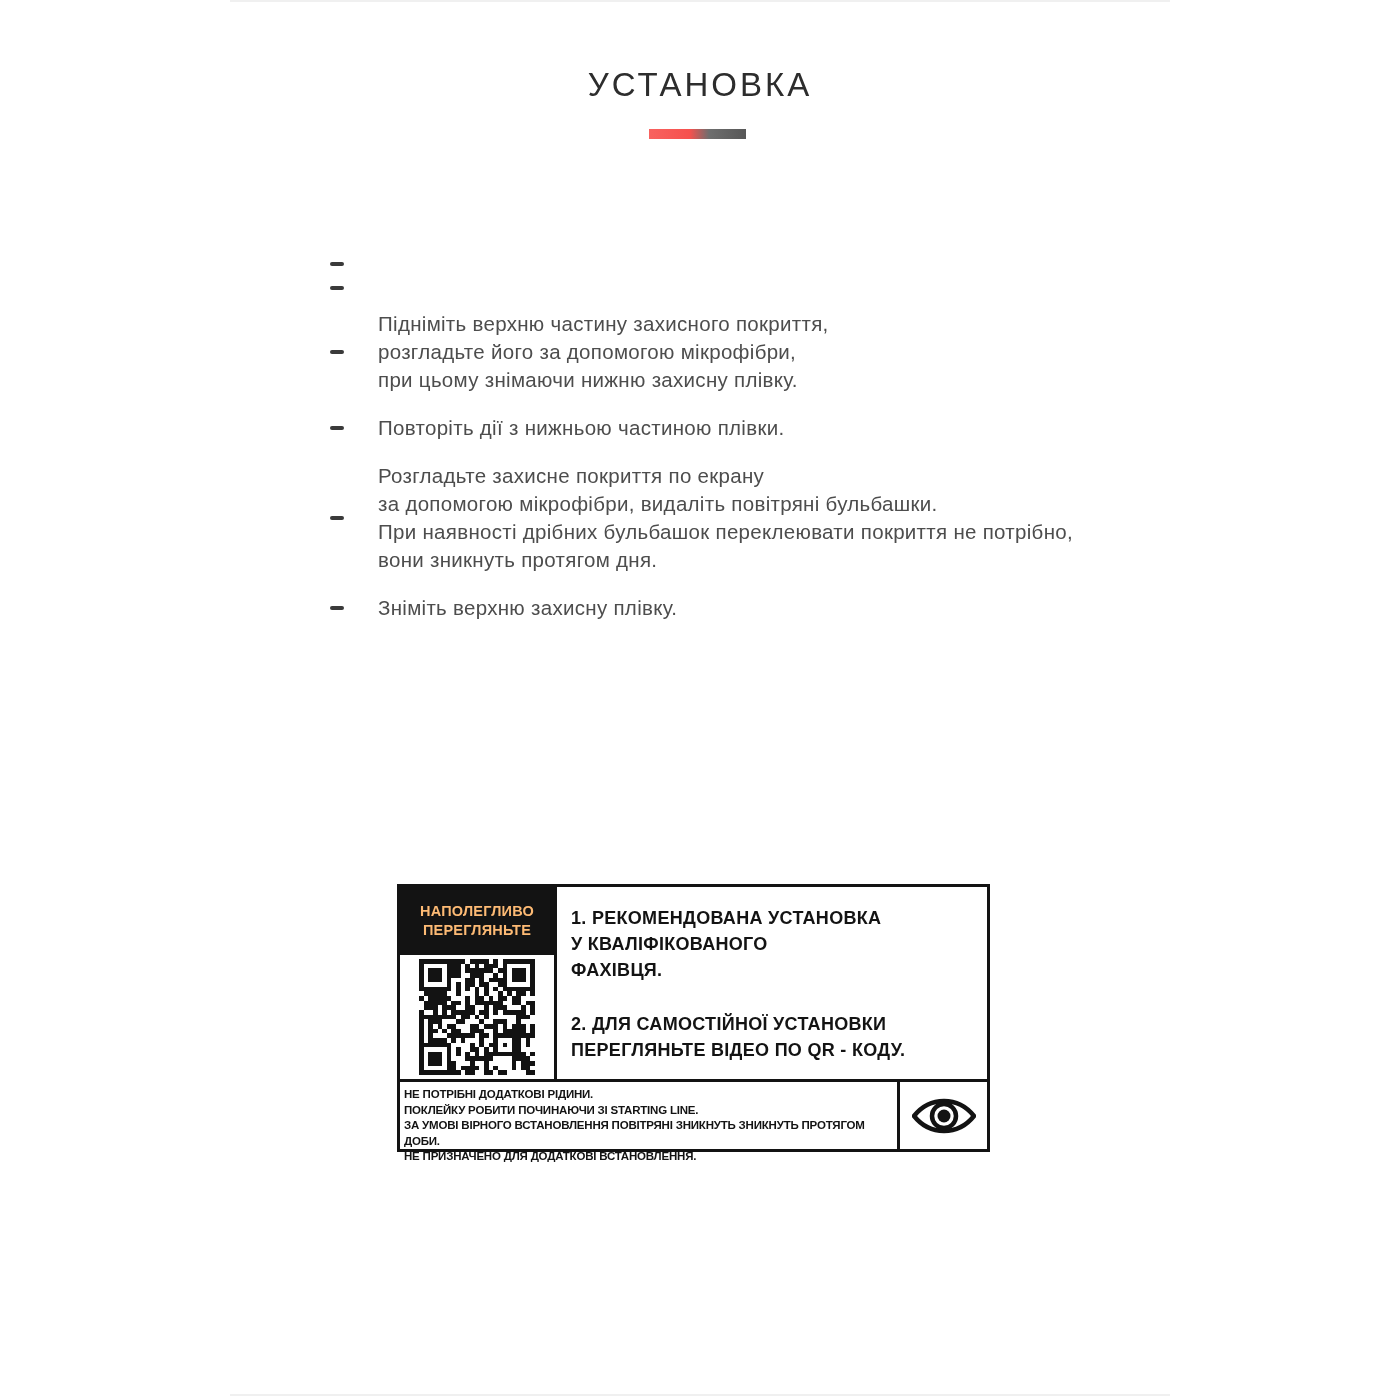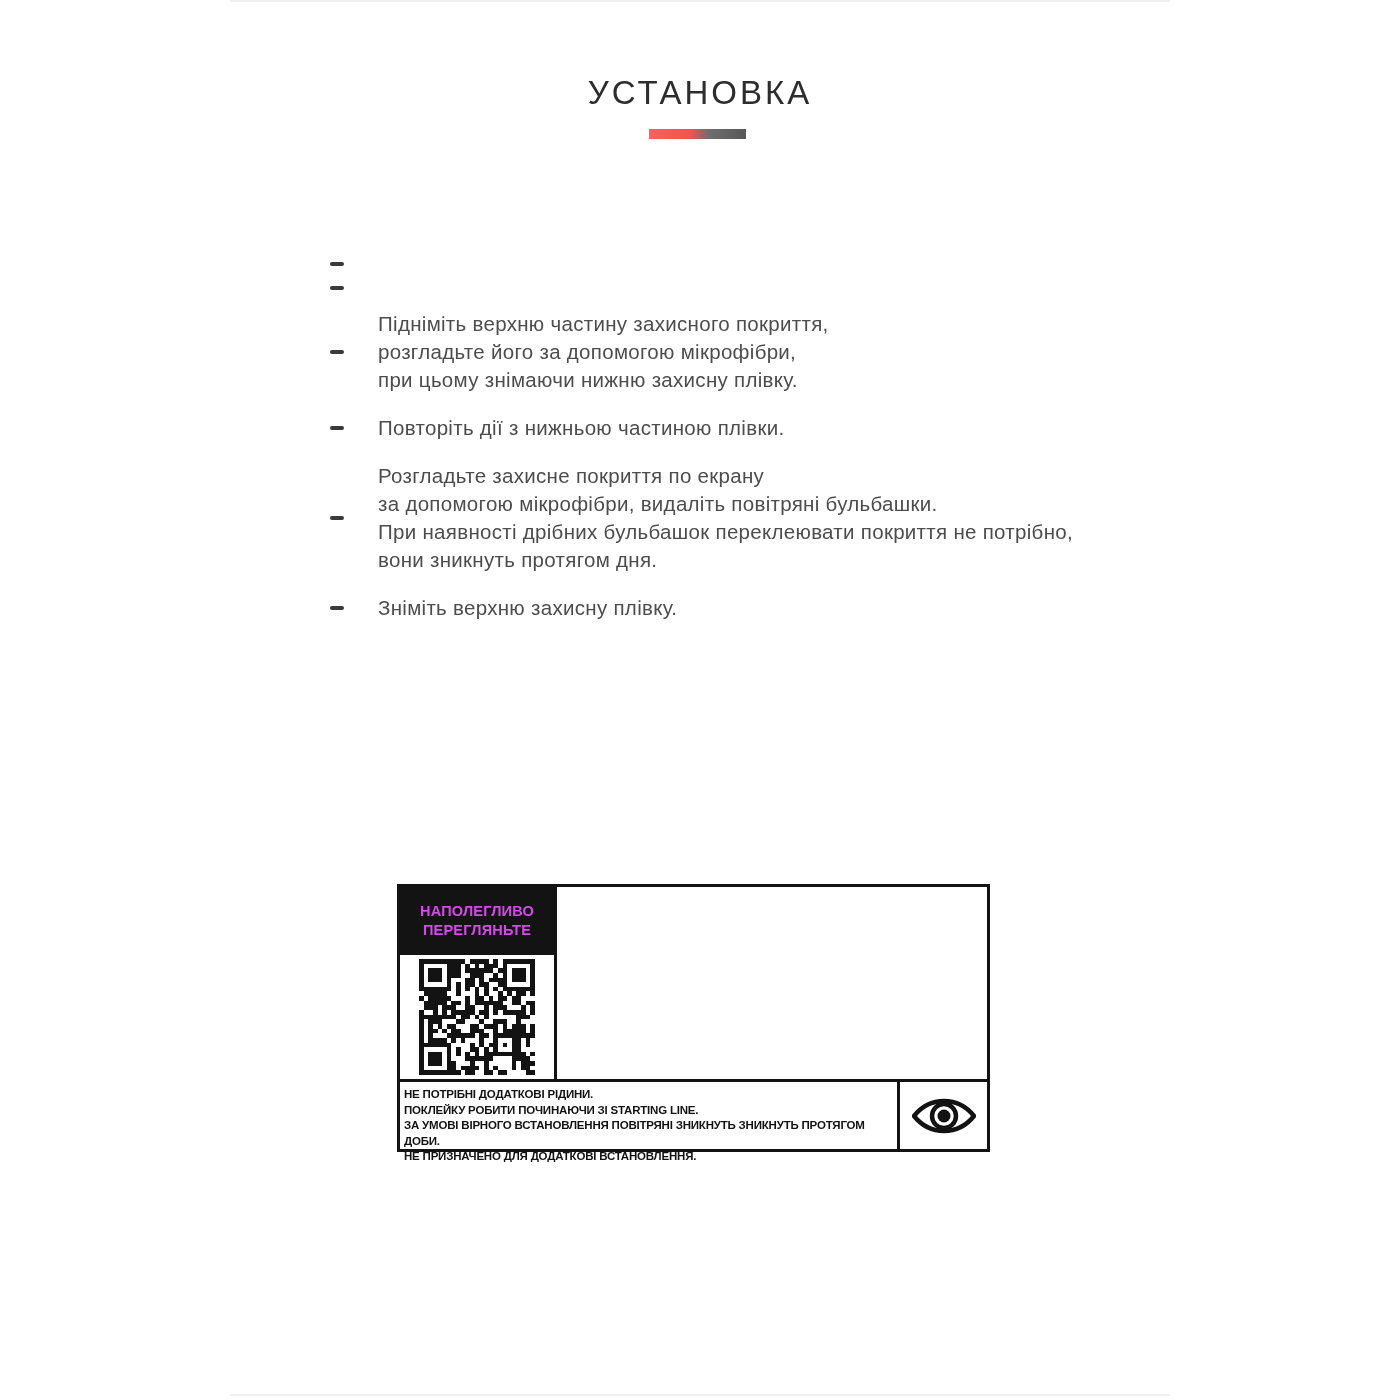--- a/index.html
+++ b/index.html
@@ -6,21 +6,21 @@
   .page{
     position:relative;width:1400px;height:1400px;margin:0 auto;
     background:#ffffff;overflow:hidden;
     font-family:"Liberation Sans","DejaVu Sans",sans-serif;
   }
   .edge-line{position:absolute;left:230px;width:940px;height:2px;background:#f0f0f0;}
   .edge-line.top{top:0;}
   .edge-line.bottom{top:1394px;}
 
   .title{
-    position:absolute;top:74px;left:0;width:100%;
+    position:absolute;top:66px;left:0;width:100%;
     text-align:center;font-size:33px;font-weight:400;
     letter-spacing:3px;color:#2d2d2d;
   }
   .title-bar{
     position:absolute;top:129px;left:649px;width:97px;height:10px;
     background:linear-gradient(90deg,#f8625f 0%,#f6514e 42%,#6e6e6e 62%,#575757 100%);
   }
 
   .list{position:absolute;top:262px;left:330px;width:860px;}
   .item{display:flex;align-items:center;margin-bottom:20px;}
@@ -31,21 +31,21 @@
   }
 
   .rec-box{
     position:absolute;left:397px;top:884px;width:593px;height:268px;
     border:3px solid #131313;box-sizing:border-box;background:#fff;
     color:#131313;
   }
   .rec-top{display:flex;height:192px;}
   .rec-left{width:157px;flex:0 0 157px;border-right:3px solid #131313;box-sizing:border-box;display:flex;flex-direction:column;}
   .rec-badge{
-    height:68px;background:#131313;color:#d946ef;
+    height:68px;background:#131313;color:#fdba74;
     display:flex;flex-direction:column;align-items:center;justify-content:center;
     font-size:14.5px;font-weight:700;line-height:19px;letter-spacing:0.2px;text-align:center;
   }
   .rec-qr{flex:1;display:flex;align-items:center;justify-content:center;}
   .rec-qr svg{width:116px;height:116px;}
   .rec-right{flex:1;padding:18px 10px 0 14px;box-sizing:border-box;}
   .rec-point{font-size:18px;font-weight:700;line-height:26px;letter-spacing:0.3px;}
   .rec-point + .rec-point{margin-top:28px;}
   .rec-bottom{display:flex;border-top:3px solid #131313;height:70px;box-sizing:border-box;}
   .rec-notes{
@@ -483,20 +483,24 @@
               <rect x="11" y="24" width="1" height="1"></rect>
               <rect x="14" y="24" width="1" height="1"></rect>
               <rect x="15" y="24" width="1" height="1"></rect>
               <rect x="17" y="24" width="1" height="1"></rect>
               <rect x="18" y="24" width="1" height="1"></rect>
               <rect x="23" y="24" width="1" height="1"></rect>
               <rect x="24" y="24" width="1" height="1"></rect>
             </svg>
           </div>
       </div>
+      <div class="rec-right">
+        <div class="rec-point">1. РЕКОМЕНДОВАНА УСТАНОВКА<br>У КВАЛІФІКОВАНОГО<br>ФАХІВЦЯ.</div>
+        <div class="rec-point">2. ДЛЯ САМОСТІЙНОЇ УСТАНОВКИ<br>ПЕРЕГЛЯНЬТЕ ВІДЕО ПО QR - КОДУ.</div>
+      </div>
     </div>
     <div class="rec-bottom">
       <div class="rec-notes">
         <div>НЕ ПОТРІБНІ ДОДАТКОВІ РІДИНИ.</div>
         <div>ПОКЛЕЙКУ РОБИТИ ПОЧИНАЮЧИ ЗІ STARTING LINE.</div>
         <div>ЗА УМОВІ ВІРНОГО ВСТАНОВЛЕННЯ  ПОВІТРЯНІ ЗНИКНУТЬ ЗНИКНУТЬ  ПРОТЯГОМ ДОБИ.</div>
         <div>НЕ ПРИЗНАЧЕНО ДЛЯ ДОДАТКОВІ ВСТАНОВЛЕННЯ.</div>
       </div>
       <div class="rec-eye">
         <svg width="64" height="44" viewBox="0 0 64 44">

